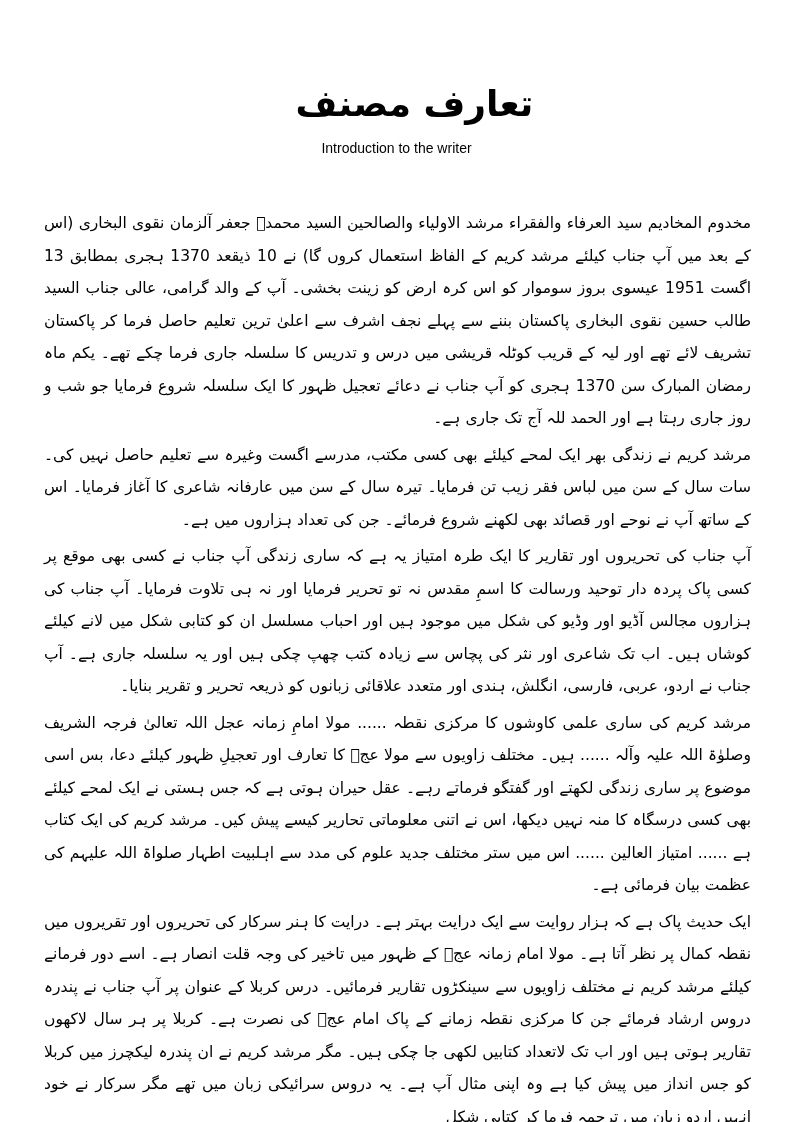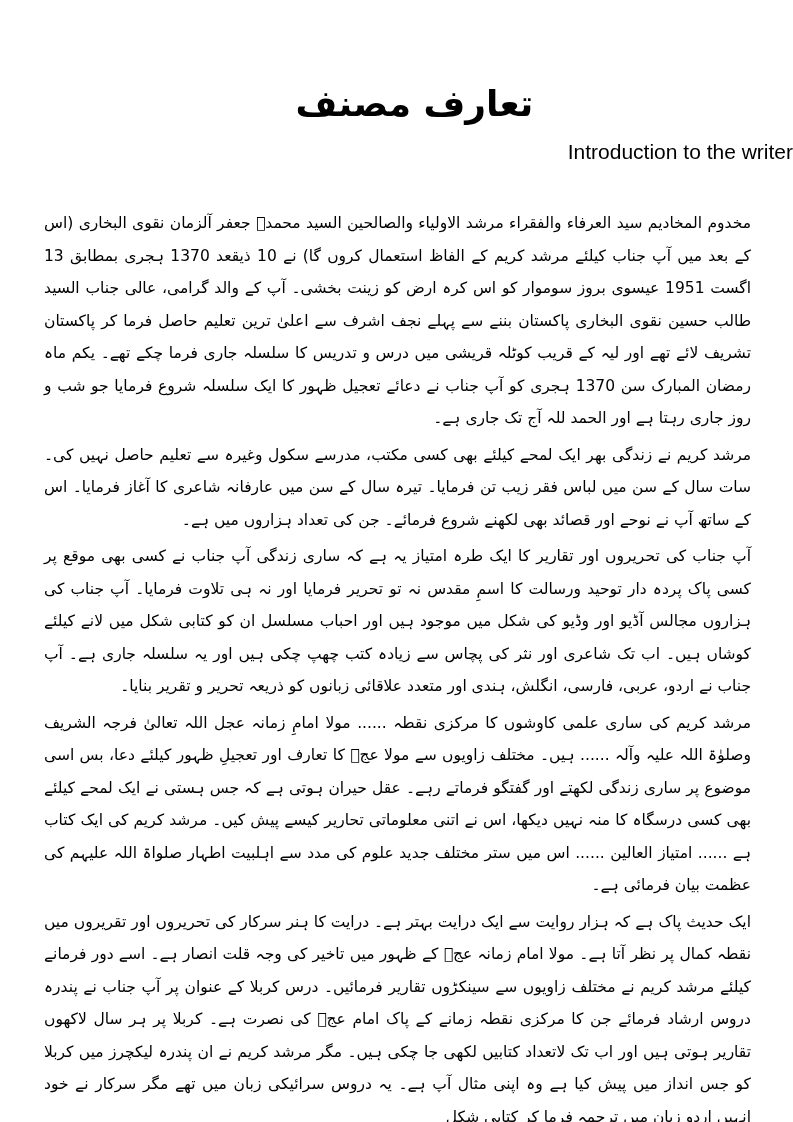--- a/index.html
+++ b/index.html
@@ -4,39 +4,39 @@
 <style>
   html, body { margin: 0; padding: 0; background: #ffffff; }
   body { width: 793px; height: 1122px; position: relative; overflow: hidden; }
   .page { position: absolute; left: 0; top: 0; width: 793px; height: 1122px; background: #fff; }
   .title {
     position: absolute; left: 0; right: 0; top: 74px; text-align: center;
     font-family: "DejaVu Sans", sans-serif; font-weight: bold; font-size: 36px;
     color: #000; direction: rtl; line-height: 60px; padding-left: 36px;
   }
   .subtitle {
-    position: absolute; left: 0; right: 0; top: 140px; text-align: right;
-    font-family: "Liberation Sans", sans-serif; font-size: 21px; color: #000;
+    position: absolute; left: 0; right: 0; top: 140px; text-align: center;
+    font-family: "Liberation Sans", sans-serif; font-size: 14px; color: #000;
   }
   .body {
     position: absolute; left: 44px; right: 42px; top: 172px;
     direction: rtl; text-align: justify; text-align-last: right;
     font-family: "DejaVu Sans", sans-serif; font-size: 15.5px; line-height: 32.5px;
     color: #000;
     margin-top: 35px;
   }
   .para { margin: 0; }
   .para + .para { margin-top: 4px; }
 </style>
 </head>
 <body>
 
 <div class="page">
   <div class="title">تعارف مصنف</div>
   <div class="subtitle">Introduction to the writer</div>
   <div class="body">
     <p class="para">مخدوم المخادیم سید العرفاء والفقراء مرشد الاولیاء والصالحین السید محمدؒ جعفر آلزمان نقوی البخاری (اس کے بعد میں آپ جناب کیلئے مرشد کریم کے الفاظ استعمال کروں گا) نے 10 ذیقعد 1370 ہجری بمطابق 13 اگست 1951 عیسوی بروز سوموار کو اس کرہ ارض کو زینت بخشی۔ آپ کے والد گرامی، عالی جناب السید طالب حسین نقوی البخاری پاکستان بننے سے پہلے نجف اشرف سے اعلیٰ ترین تعلیم حاصل فرما کر پاکستان تشریف لائے تھے اور لیہ کے قریب کوٹلہ قریشی میں درس و تدریس کا سلسلہ جاری فرما چکے تھے۔ یکم ماہ رمضان المبارک سن 1370 ہجری کو آپ جناب نے دعائے تعجیل ظہور کا ایک سلسلہ شروع فرمایا جو شب و روز جاری رہتا ہے اور الحمد للہ آج تک جاری ہے۔</p>
-    <p class="para">مرشد کریم نے زندگی بھر ایک لمحے کیلئے بھی کسی مکتب، مدرسے سکول وغیرہ سے تعلیم حاصل نہیں کی۔ سات سال کے سن میں لباس فقر زیب تن فرمایا۔ تیرہ سال کے سن میں عارفانہ شاعری کا آغاز فرمایا۔ اس کے ساتھ آپ نے نوحے اور قصائد بھی لکھنے شروع فرمائے۔ جن کی تعداد ہزاروں میں ہے۔</p>
+    <p class="para">مرشد کریم نے زندگی بھر ایک لمحے کیلئے بھی کسی مکتب، مدرسے اگست وغیرہ سے تعلیم حاصل نہیں کی۔ سات سال کے سن میں لباس فقر زیب تن فرمایا۔ تیرہ سال کے سن میں عارفانہ شاعری کا آغاز فرمایا۔ اس کے ساتھ آپ نے نوحے اور قصائد بھی لکھنے شروع فرمائے۔ جن کی تعداد ہزاروں میں ہے۔</p>
     <p class="para">آپ جناب کی تحریروں اور تقاریر کا ایک طرہ امتیاز یہ ہے کہ ساری زندگی آپ جناب نے کسی بھی موقع پر کسی پاک پردہ دار توحید ورسالت کا اسمِ مقدس نہ تو تحریر فرمایا اور نہ ہی تلاوت فرمایا۔ آپ جناب کی ہزاروں مجالس آڈیو اور وڈیو کی شکل میں موجود ہیں اور احباب مسلسل ان کو کتابی شکل میں لانے کیلئے کوشاں ہیں۔ اب تک شاعری اور نثر کی پچاس سے زیادہ کتب چھپ چکی ہیں اور یہ سلسلہ جاری ہے۔ آپ جناب نے اردو، عربی، فارسی، انگلش، ہندی اور متعدد علاقائی زبانوں کو ذریعہ تحریر و تقریر بنایا۔</p>
     <p class="para">مرشد کریم کی ساری علمی کاوشوں کا مرکزی نقطہ ...... مولا امامِ زمانہ عجل اللہ تعالیٰ فرجہ الشریف وصلوٰۃ اللہ علیہ وآلہ ...... ہیں۔ مختلف زاویوں سے مولا عجؑ کا تعارف اور تعجیلِ ظہور کیلئے دعا، بس اسی موضوع پر ساری زندگی لکھتے اور گفتگو فرماتے رہے۔ عقل حیران ہوتی ہے کہ جس ہستی نے ایک لمحے کیلئے بھی کسی درسگاہ کا منہ نہیں دیکھا، اس نے اتنی معلوماتی تحاریر کیسے پیش کیں۔ مرشد کریم کی ایک کتاب ہے ...... امتیاز العالین ...... اس میں ستر مختلف جدید علوم کی مدد سے اہلبیت اطہار صلواۃ اللہ علیہم کی عظمت بیان فرمائی ہے۔</p>
     <p class="para">ایک حدیث پاک ہے کہ ہزار روایت سے ایک درایت بہتر ہے۔ درایت کا ہنر سرکار کی تحریروں اور تقریروں میں نقطہ کمال پر نظر آتا ہے۔ مولا امام زمانہ عجؑ کے ظہور میں تاخیر کی وجہ قلت انصار ہے۔ اسے دور فرمانے کیلئے مرشد کریم نے مختلف زاویوں سے سینکڑوں تقاریر فرمائیں۔ درس کربلا کے عنوان پر آپ جناب نے پندرہ دروس ارشاد فرمائے جن کا مرکزی نقطہ زمانے کے پاک امام عجؑ کی نصرت ہے۔ کربلا پر ہر سال لاکھوں تقاریر ہوتی ہیں اور اب تک لاتعداد کتابیں لکھی جا چکی ہیں۔ مگر مرشد کریم نے ان پندرہ لیکچرز میں کربلا کو جس انداز میں پیش کیا ہے وہ اپنی مثال آپ ہے۔ یہ دروس سرائیکی زبان میں تھے مگر سرکار نے خود انہیں اردو زبان میں ترجمہ فرما کر کتابی شکل</p>
   </div>
 </div>
 
 </body></html>

